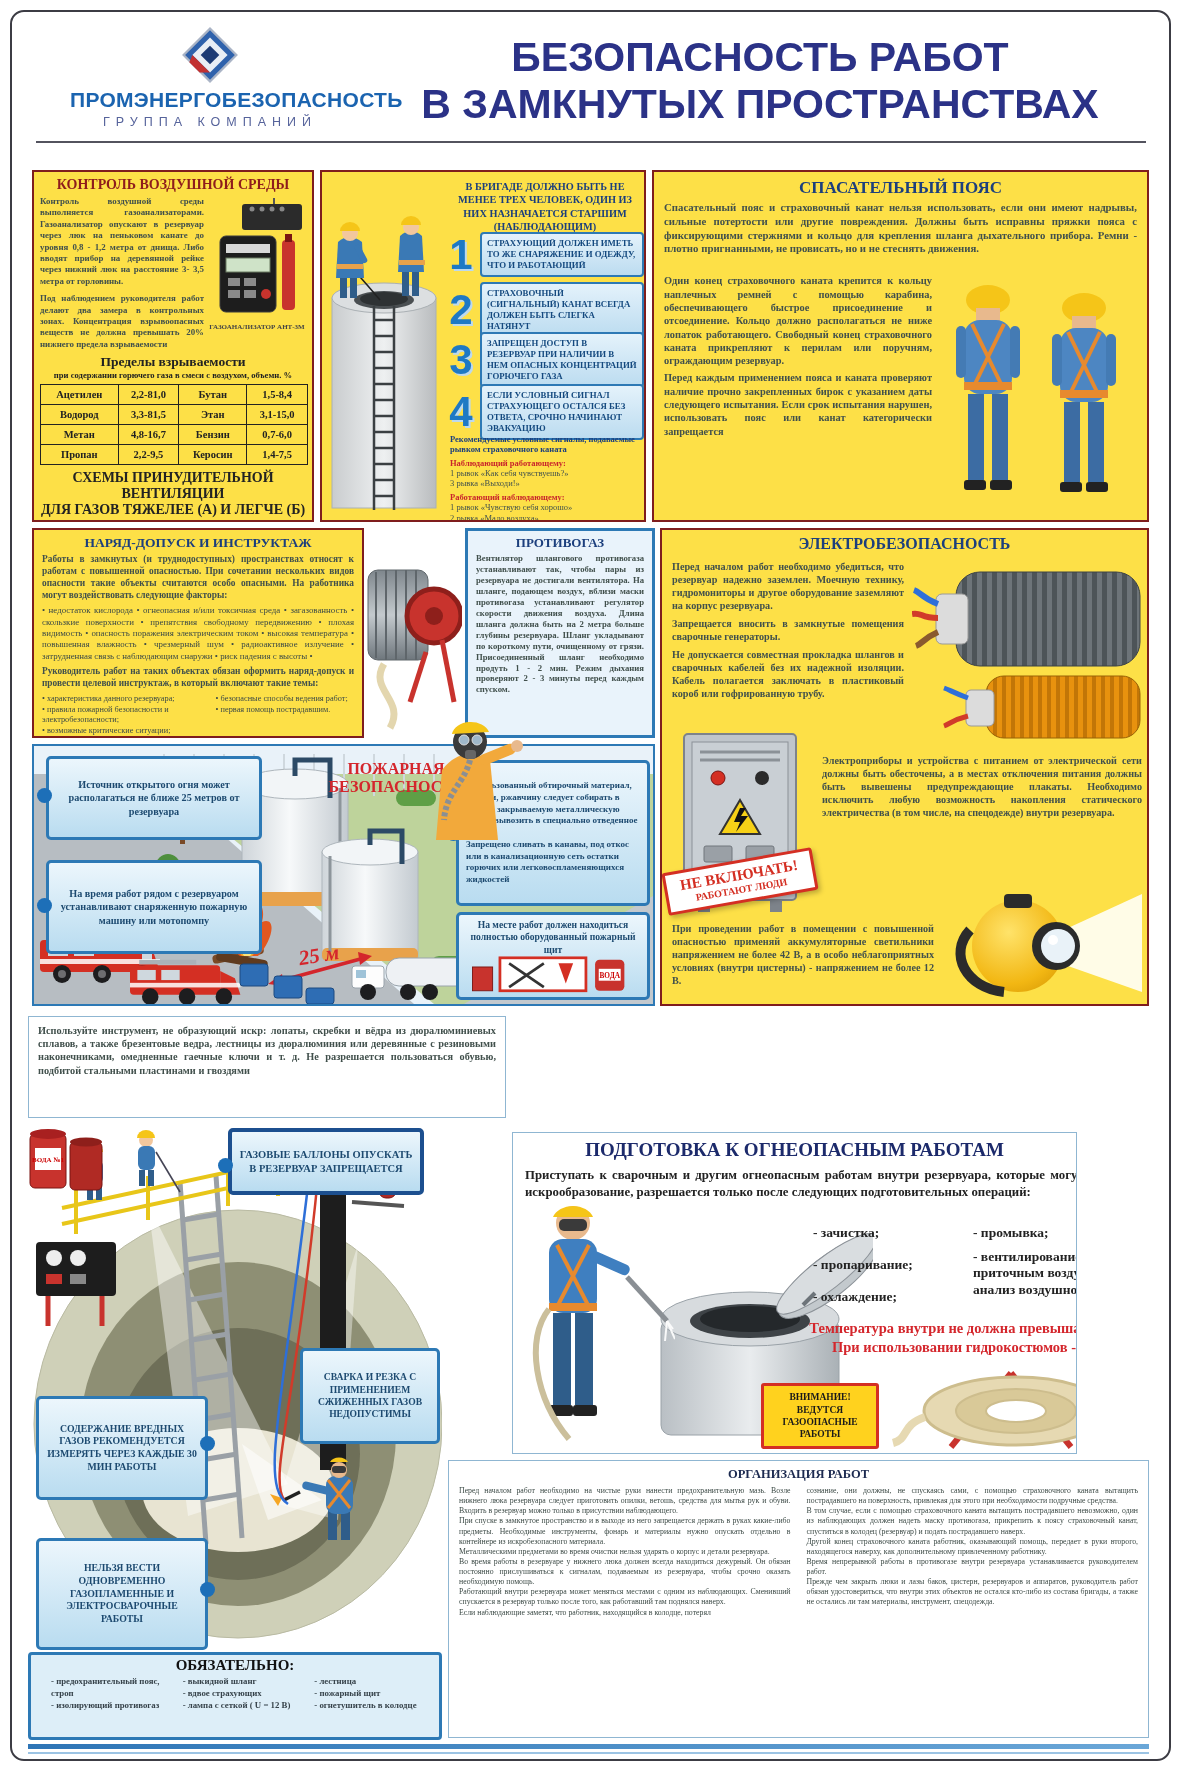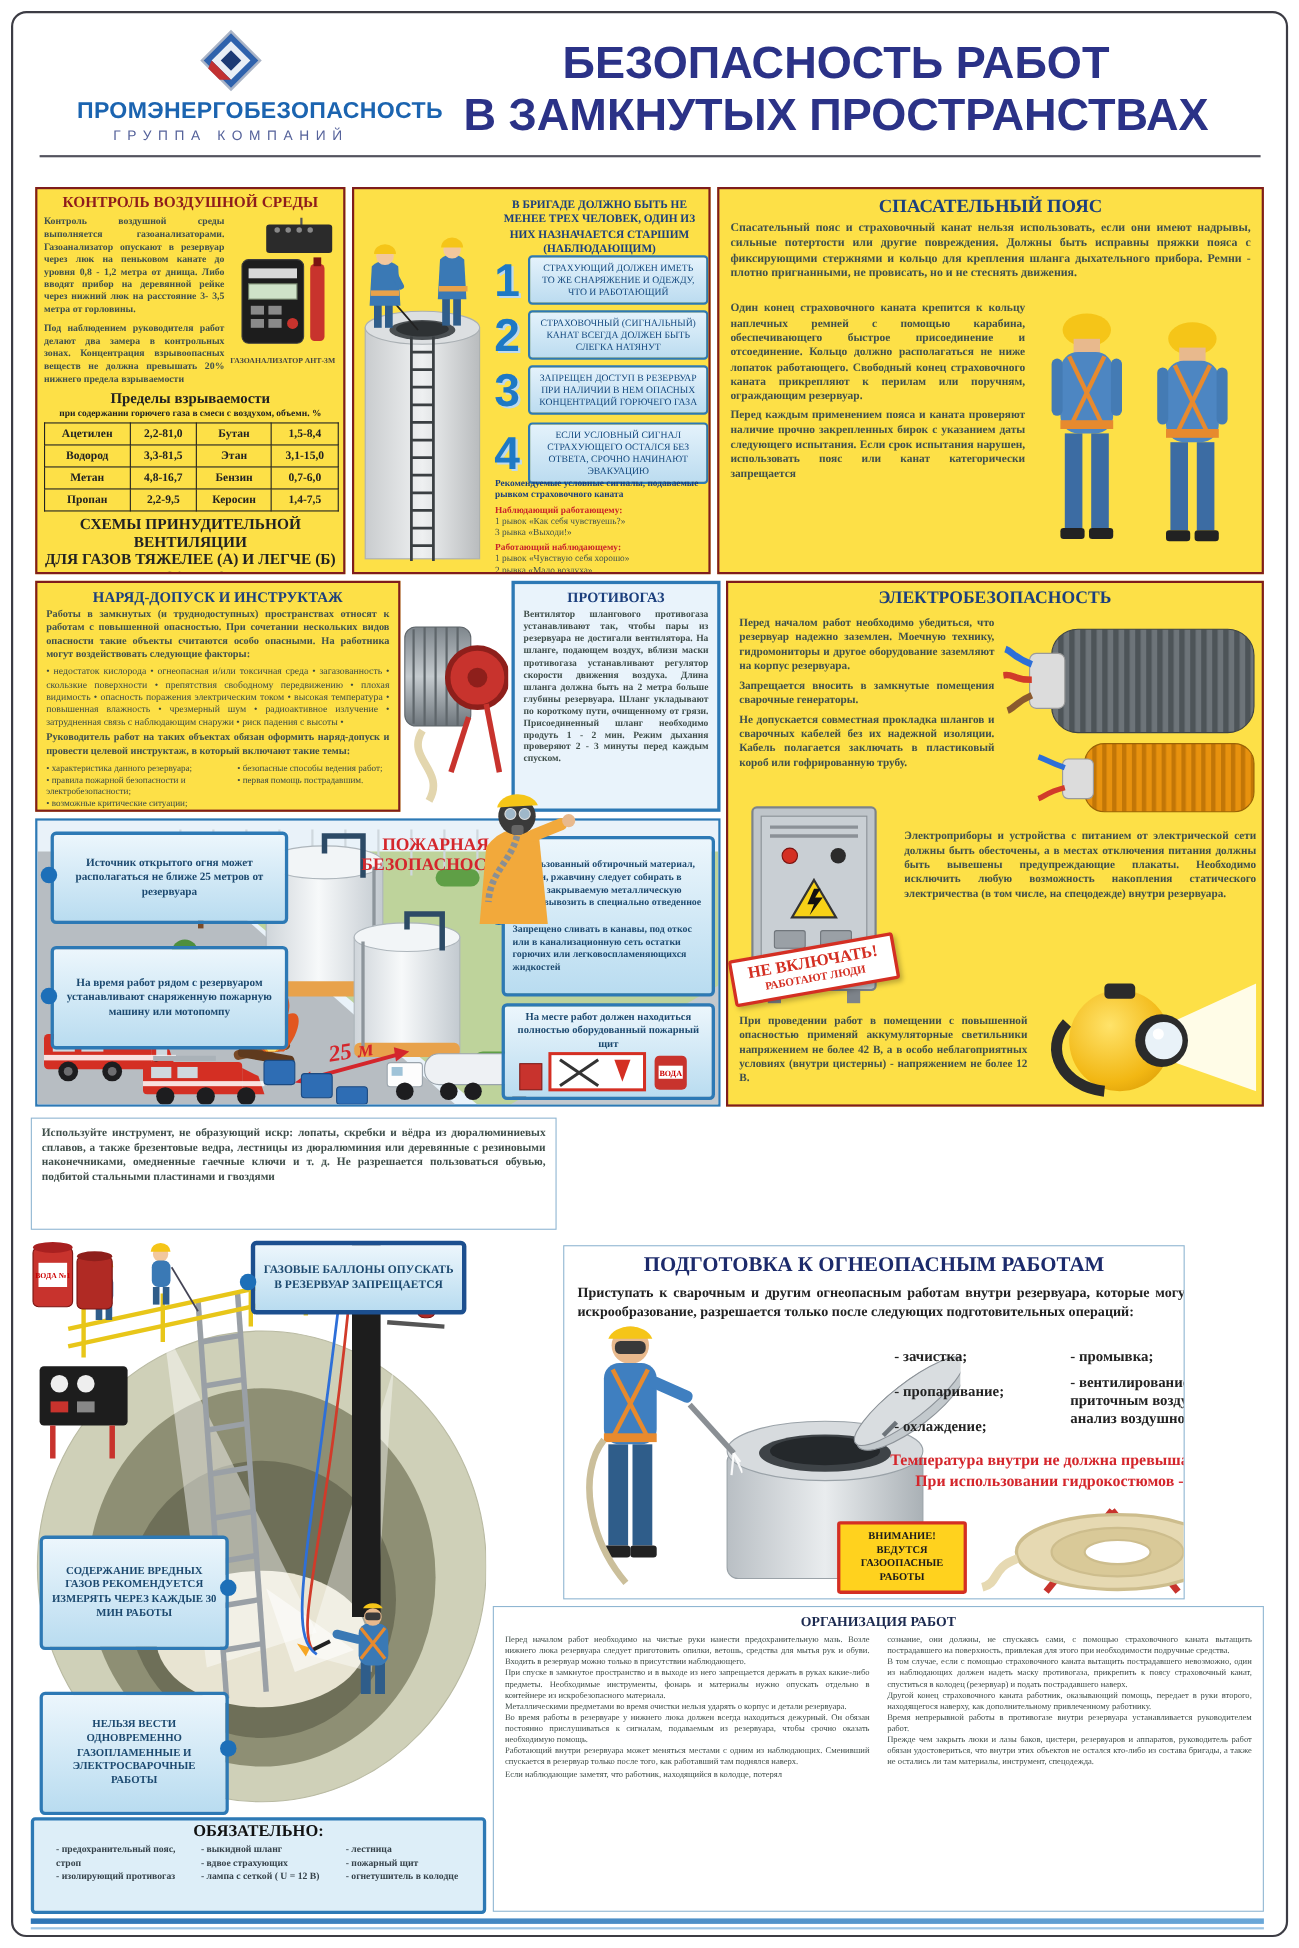--- a/index.html
+++ b/index.html
@@ -19,21 +19,21 @@
   .sec-title{font-weight:bold;color:#1c3f7d;text-align:center}
   .body-txt{font-weight:bold;color:#41504c;line-height:1.28}
   .callout{background:linear-gradient(180deg,#ecf6fc,#b9dcf0);border:3px solid #2d79b5;border-radius:5px;
     color:#1d4a70;font-weight:bold;text-align:center;display:flex;align-items:center;justify-content:center;
     padding:4px 7px;line-height:1.3;position:absolute}
   .dot{width:15px;height:15px;border-radius:50%;background:#1d6fb8;position:absolute;z-index:3}
   .step-row{position:absolute;display:flex;align-items:center;gap:4px}
   .step-num{font-family:"Liberation Sans",sans-serif;font-weight:bold;font-size:42px;color:#1e79c4;
     text-shadow:2px 2px 0 #bcd9ee;line-height:.9;width:30px;text-align:center}
   .step-box{background:linear-gradient(180deg,#e4f2fb,#bcdcf0);border:2px solid #2d79b5;border-radius:4px;
-    color:#14497f;font-weight:normal;font-size:8.8px;text-align:center;padding:4px 5px;line-height:1.25;flex:1}
+    color:#14497f;font-weight:bold;font-size:8.8px;padding:4px 5px;line-height:1.25;flex:1}
   .limits{border-collapse:collapse;width:268px;font-size:10.5px;font-weight:bold;color:#222}
   .limits td{border:1.5px solid #222;text-align:center;padding:2px 2px;height:20px}
   .sign-red{background:#fff;border:3px solid #d42f23;color:#d42f23;font-weight:bold;text-align:center;
     border-radius:3px;line-height:1.15;box-shadow:2px 3px 5px rgba(0,0,0,.25)}
   .warn-yellow{background:#ffd21e;border:3px solid #d42f23;color:#1a1a1a;font-weight:bold;text-align:center;
     border-radius:3px;display:flex;align-items:center;justify-content:center;line-height:1.3}
   .org-col{font-size:7.8px;line-height:1.3;text-align:justify;color:#3c4a46;white-space:pre-line}
   .footer-band{background:linear-gradient(90deg,#2e75b6,#6aa7d8);position:absolute}
 </style>
 </head>
@@ -647,20 +647,21 @@
         <circle cx="18" cy="16" r="8" fill="#eee"></circle>
           <circle cx="42" cy="16" r="8" fill="#eee"></circle>
         <rect x="10" y="32" width="16" height="10" fill="#c8332d"></rect>
           <rect x="34" y="32" width="16" height="10" fill="#888"></rect>
         <line x1="12" y1="54" x2="12" y2="84" stroke="#c8332d" stroke-width="5"></line>
         <line x1="66" y1="54" x2="66" y2="84" stroke="#c8332d" stroke-width="5"></line>
       </g>
     </svg>
     <span class="dot" style="left:190px;top:34px"></span>
     <div class="callout" style="left:200px;top:4px;width:196px;height:67px;font-size:10.5px;border-width:4px;border-color:#1c4f8f;z-index:2">ГАЗОВЫЕ БАЛЛОНЫ ОПУСКАТЬ В РЕЗЕРВУАР ЗАПРЕЩАЕТСЯ</div>
+    <div class="callout" style="left:272px;top:224px;width:140px;height:96px;font-size:9.6px;z-index:2">СВАРКА И РЕЗКА С ПРИМЕНЕНИЕМ СЖИЖЕННЫХ ГАЗОВ НЕДОПУСТИМЫ</div>
     <span class="dot" style="left:172px;top:312px"></span>
     <div class="callout" style="left:8px;top:272px;width:172px;height:104px;font-size:9.8px;z-index:2">СОДЕРЖАНИЕ ВРЕДНЫХ ГАЗОВ РЕКОМЕНДУЕТСЯ ИЗМЕРЯТЬ ЧЕРЕЗ КАЖДЫЕ 30 МИН РАБОТЫ</div>
     <span class="dot" style="left:172px;top:458px"></span>
     <div class="callout" style="left:8px;top:414px;width:172px;height:112px;font-size:9.8px;z-index:2">НЕЛЬЗЯ ВЕСТИ ОДНОВРЕМЕННО ГАЗОПЛАМЕННЫЕ И ЭЛЕКТРОСВАРОЧНЫЕ РАБОТЫ</div>
   </div>
 
   <div class="abs" style="left:28px;top:1652px;width:414px;height:88px;border:3px solid #2d79b5;background:#ddeef8;border-radius:4px;padding:2px 20px">
     <div class="ctr bold" style="font-size:15px;color:#111">ОБЯЗАТЕЛЬНО:</div>
     <div style="display:flex;gap:18px;font-size:8.8px;font-weight:bold;color:#37434b;line-height:1.35;margin-top:2px">
       <div style="width:128px">

